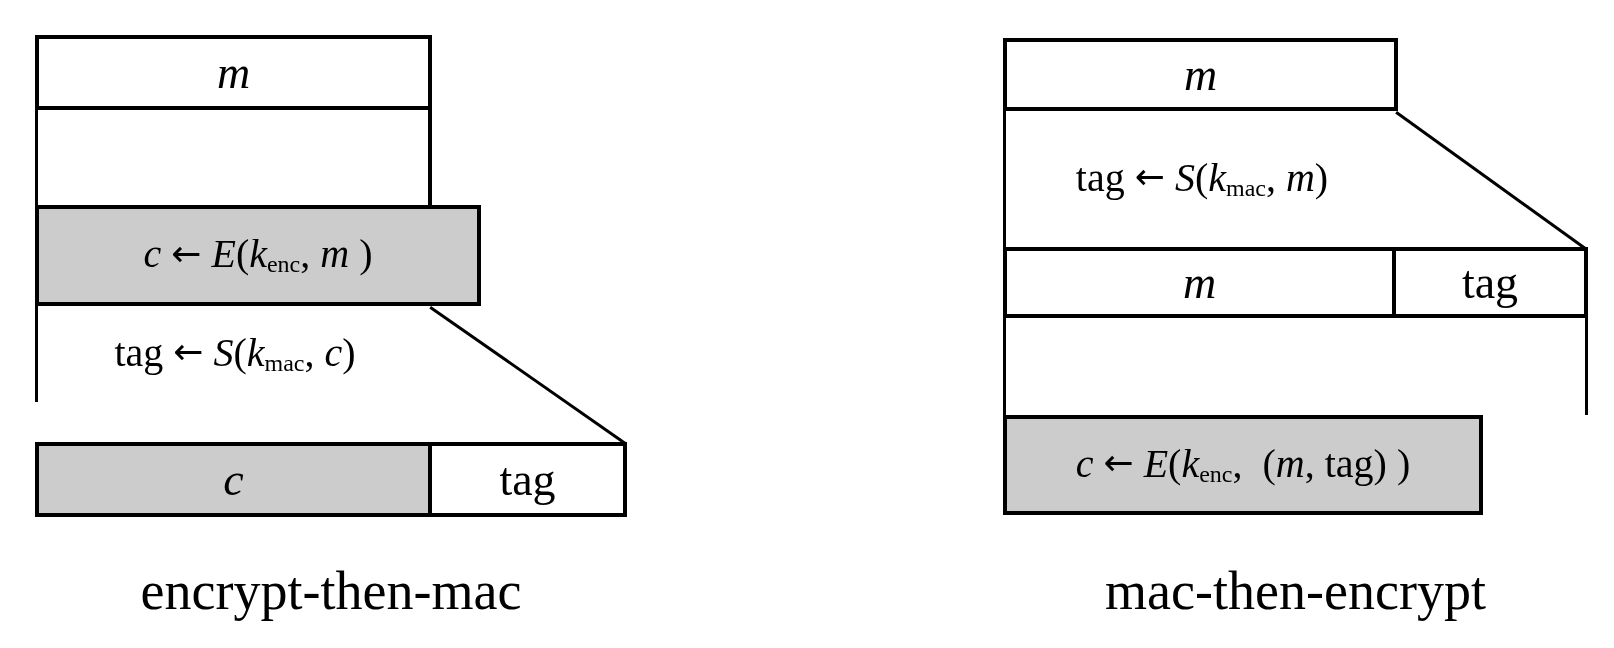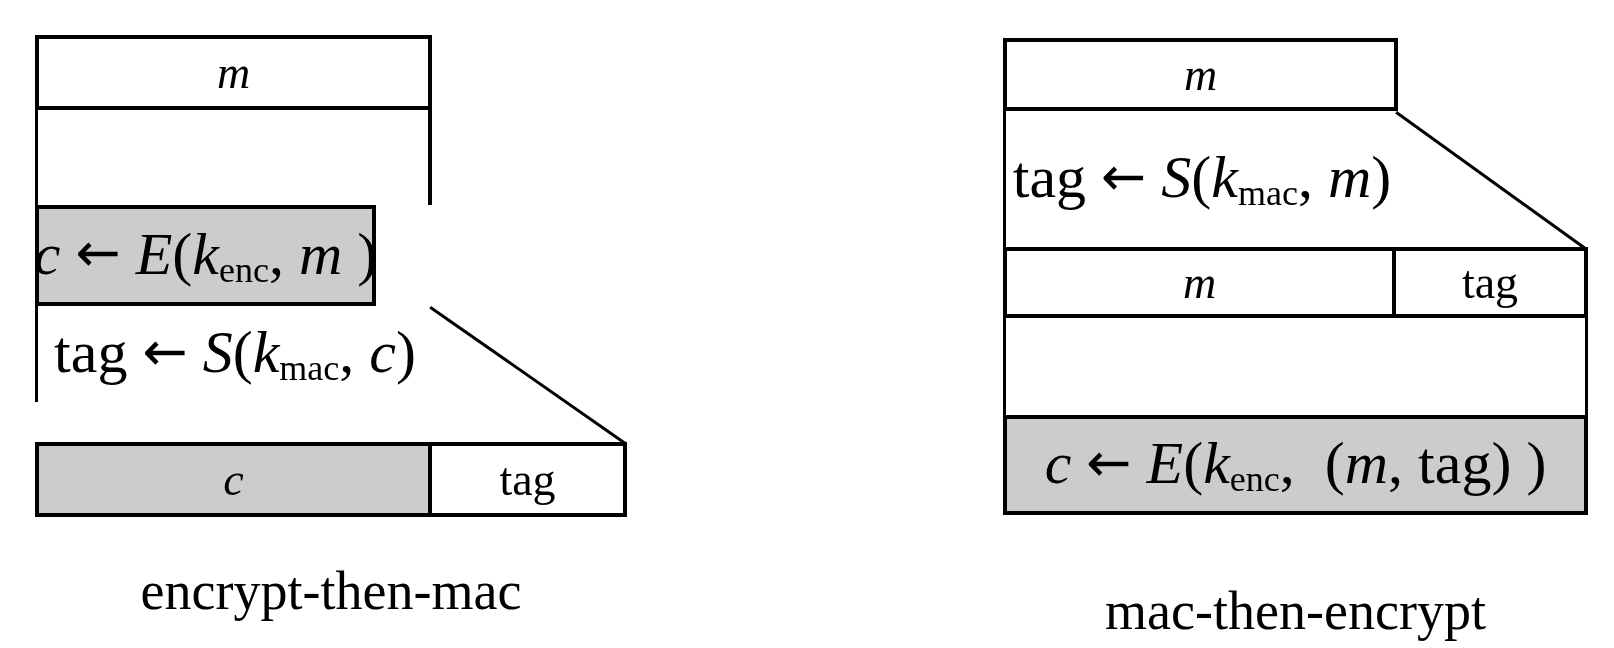--- a/index.html
+++ b/index.html
@@ -13,34 +13,34 @@
   }
   .abs{position:absolute;box-sizing:border-box;}
   .box{
     border:4px solid var(--line,#000);
     background:#fff;
     display:flex;align-items:center;justify-content:center;
   }
   .grayfill{background:var(--gray-fill,#cccccc);}
   .region{display:flex;align-items:center;justify-content:center;}
   .lbl{font-size:46px;line-height:1;}
-  .expr{font-size:60px;line-height:1;white-space:nowrap;}
+  .expr{font-size:40px;line-height:1;white-space:nowrap;}
   .caption{font-size:54px;text-align:center;line-height:1.1;}
   .seg-it{font-style:italic;}
   .seg-rm{font-style:normal;}
   .seg-sub{font-size:0.60em;font-style:normal;vertical-align:-0.22em;}
   .seg-ar{font-family:"DejaVu Sans",sans-serif;font-size:0.90em;position:relative;top:-0.04em;}
   .diag{height:0;border-top:3px solid var(--line,#000);transform-origin:0 0;}
 
   
   .etm-m   {left:35px;  top:35px;  width:397px; height:75px;}
   .etm-conn{left:35px;  top:110px; width:397px; height:95px;
             border-left:3px solid var(--line,#000);
             border-right:4px solid var(--line,#000);}
-  .etm-enc {left:35px;  top:205px; width:341px; height:101px;}
+  .etm-enc {left:35px;  top:205px; width:446px; height:101px;}
   .etm-sign{left:35px;  top:306px; width:397px; height:96px;
             border-left:3px solid var(--line,#000);}
   .etm-diag{left:431px; top:306px; width:238px; transform:rotate(34.9deg);}
   .etm-row {left:35px;  top:442px; width:592px; height:75px;
             border:4px solid var(--line,#000);display:flex;background:#fff;}
   .etm-cell-c{width:389px;border-right:4px solid var(--line,#000);
             display:flex;align-items:center;justify-content:center;}
   .etm-cell-tag{flex:1;display:flex;align-items:center;justify-content:center;background:#fff;}
   .etm-cap {left:35px;  top:562px; width:592px;}
 
@@ -50,22 +50,22 @@
             border-left:3px solid var(--line,#000);}
   .mte-diag{left:1397px;top:111px; width:234px; transform:rotate(35.77deg);}
   .mte-row {left:1003px;top:247px; width:585px; height:71px;
             border:4px solid var(--line,#000);display:flex;background:#fff;}
   .mte-cell-m{width:385px;border-right:4px solid var(--line,#000);
             display:flex;align-items:center;justify-content:center;background:#fff;}
   .mte-cell-tag{flex:1;display:flex;align-items:center;justify-content:center;background:#fff;}
   .mte-conn{left:1003px;top:318px; width:585px; height:97px;
             border-left:3px solid var(--line,#000);
             border-right:3px solid var(--line,#000);}
-  .mte-enc {left:1003px;top:415px; width:585px; height:100px;}
-  .mte-cap {left:1003px;top:562px; width:585px;margin-top:20px;}
+  .mte-enc {left:1003px;top:415px; width:480px; height:100px;}
+  .mte-cap {left:1003px;top:562px; width:585px;}
 </style>
 </head>
 <body>
 
 <div class="canvas">
 
   <section>
     <div class="abs box etm-m">
       <span class="lbl"><span class="seg-it">m</span></span>
     </div>

